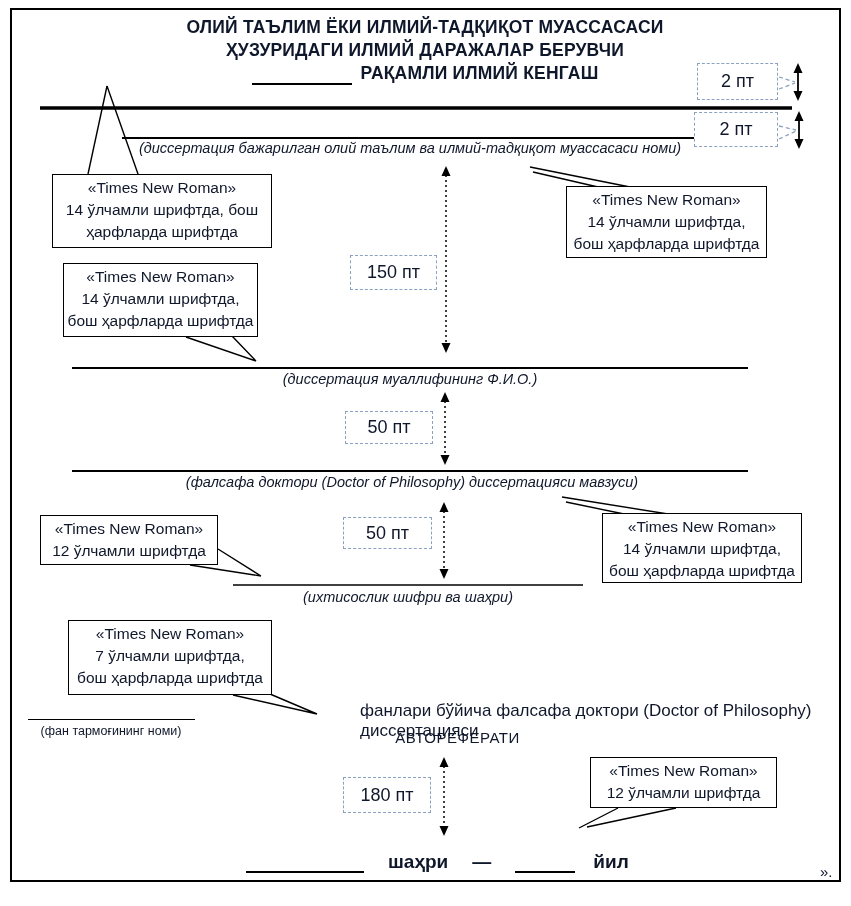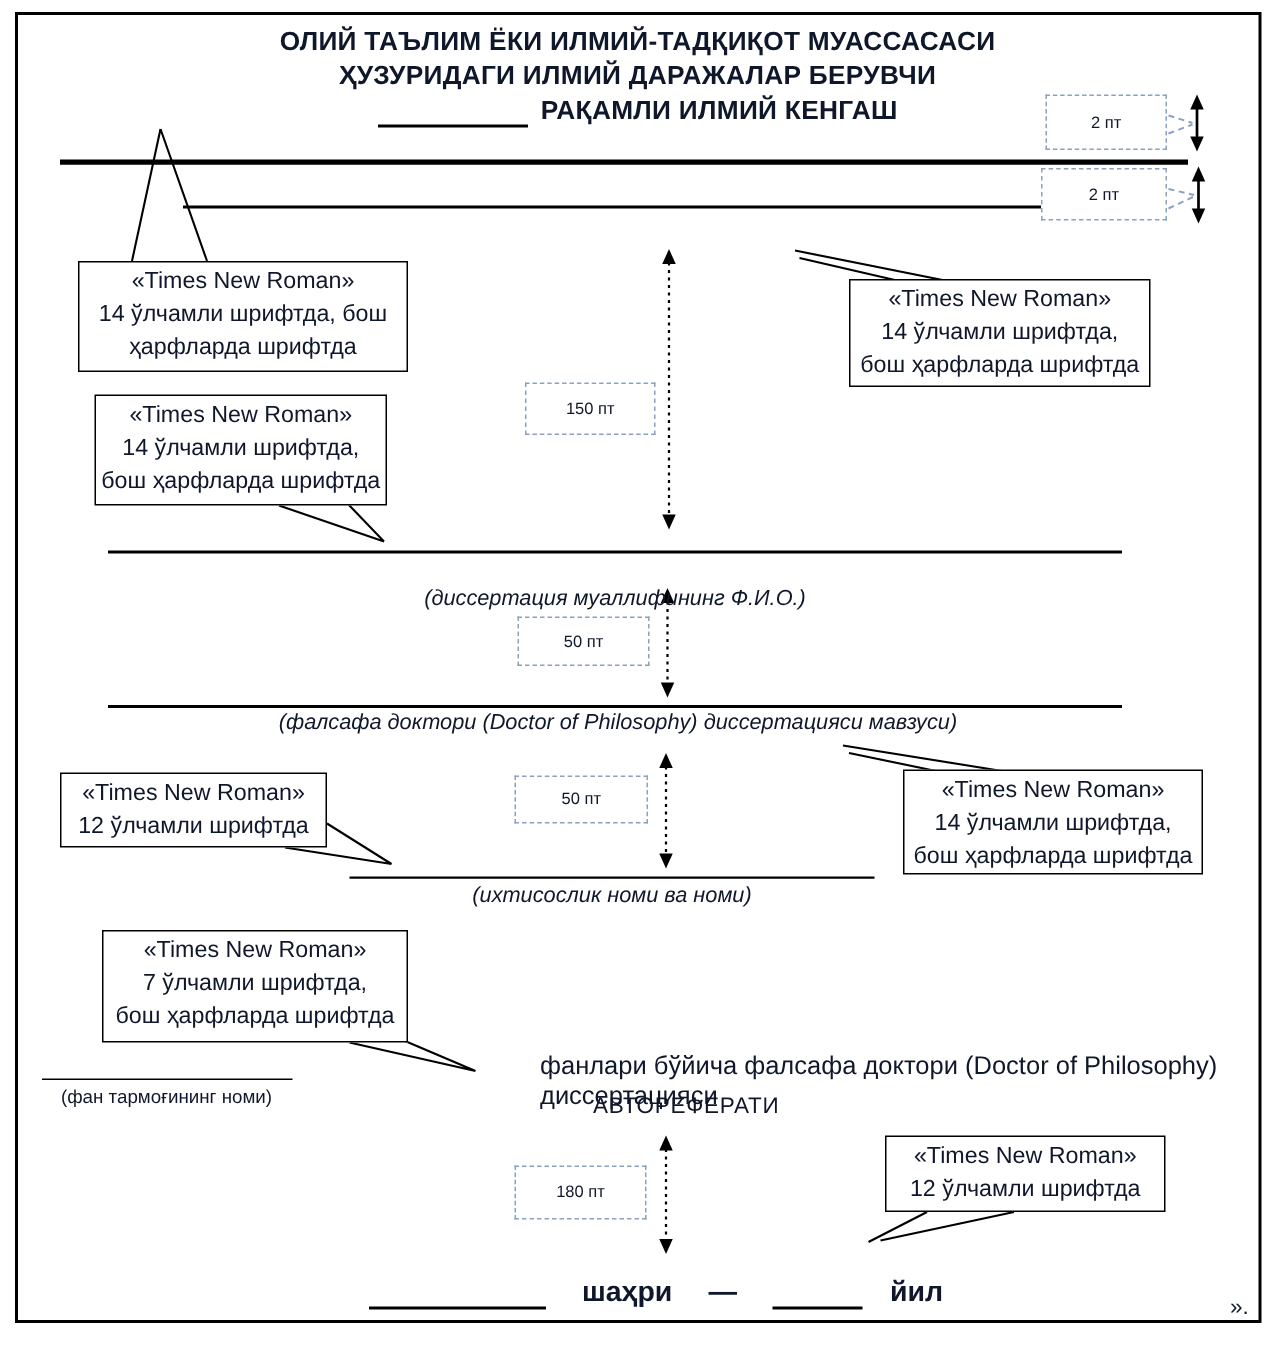--- a/index.html
+++ b/index.html
@@ -20,21 +20,21 @@
   .title-row3{display:flex;justify-content:center;align-items:flex-end;gap:9px;}
   .blank{display:inline-block;border-bottom:2px solid #000;height:1em;vertical-align:baseline;}
   .caption{font-style:italic;font-size:14.5px;text-align:center;line-height:17px;}
   .callout{
     border:1.6px solid #000;background:#fff;box-sizing:border-box;
     text-align:center;font-size:15.5px;line-height:22px;padding-top:2px;z-index:4;
   }
   .badge{
     border:1.6px dashed #8ba1c0;background:#fff;box-sizing:border-box;
     display:flex;align-items:center;justify-content:center;
-    font-size:11px;z-index:4;
+    font-size:18px;z-index:4;
   }
   .degree{font-size:17px;}
   .avtoref{font-size:15px;text-align:center;letter-spacing:.5px;}
   .cityyear{font-weight:bold;font-size:19px;display:flex;align-items:flex-end;gap:24px;}
   .cityyear .blank{border-bottom-width:2.5px;}
   .closing{font-size:15px;}
   .branch-blank{border-bottom:1.8px solid #000;}
 </style>
 </head>
 <body>
@@ -97,23 +97,24 @@
 
   <div class="abs title">
     <div>ОЛИЙ ТАЪЛИМ ЁКИ ИЛМИЙ-ТАДҚИҚОТ МУАССАСАСИ</div>
     <div>ҲУЗУРИДАГИ ИЛМИЙ ДАРАЖАЛАР БЕРУВЧИ</div>
     <div class="title-row3">
       <span class="blank" style="width:100px;border-bottom-width:2.5px;"></span>
       <span>РАҚАМЛИ ИЛМИЙ КЕНГАШ</span>
     </div>
   </div>
 
-  <div class="abs caption" style="left:85px;top:391px;width:650px;">(диссертация муаллифининг Ф.И.О.)</div>
+  <div class="abs caption" style="left:85px;top:140px;width:650px;">(диссертация бажарилган олий таълим ва илмий-тадқиқот муассасаси номи)</div>
+  <div class="abs caption" style="left:85px;top:371px;width:650px;">(диссертация муаллифининг Ф.И.О.)</div>
   <div class="abs caption" style="left:87px;top:474px;width:650px;">(фалсафа доктори (Doctor of Philosophy) диссертацияси мавзуси)</div>
-  <div class="abs caption" style="left:133px;top:589px;width:550px;">(ихтисослик номи ва номи)</div>
+  <div class="abs caption" style="left:133px;top:589px;width:550px;">(ихтисослик шифри ва шаҳри)</div>
 
   <div class="abs badge" style="left:697px;top:63px;width:81px;height:37px;">2 пт</div>
   <div class="abs badge" style="left:694px;top:112px;width:84px;height:35px;">2 пт</div>
   <div class="abs badge" style="left:350px;top:255px;width:87px;height:35px;">150 пт</div>
   <div class="abs badge" style="left:345px;top:411px;width:88px;height:33px;">50 пт</div>
   <div class="abs badge" style="left:343px;top:517px;width:89px;height:32px;">50 пт</div>
   <div class="abs badge" style="left:343px;top:777px;width:88px;height:36px;">180 пт</div>
 
   <div class="abs callout" style="left:52px;top:174px;width:220px;height:74px;">
     <div>«Times New Roman»</div>

